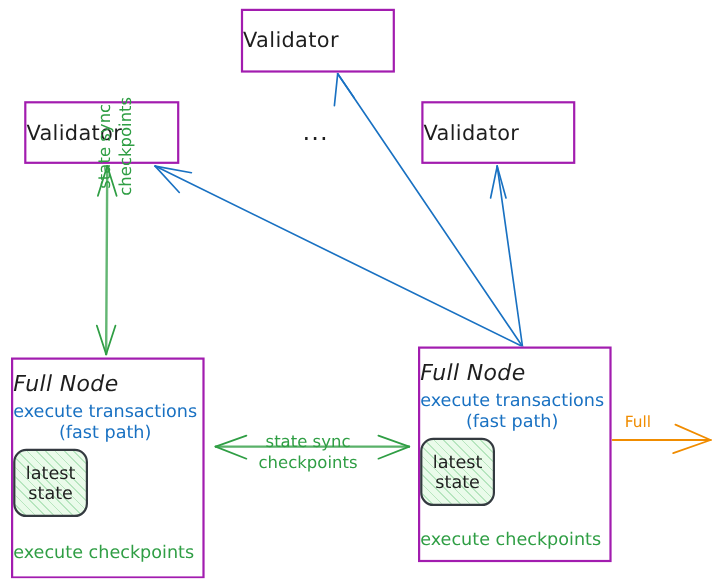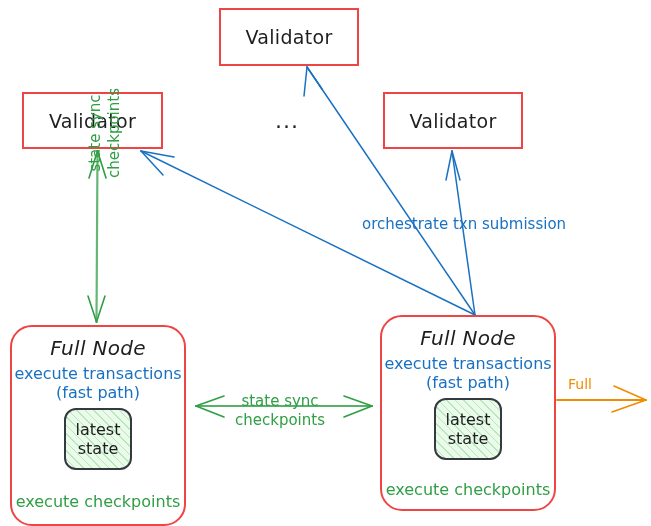--- a/index.html
+++ b/index.html
@@ -23,25 +23,25 @@
     top: 0;
     width: 651px;
     height: 526px;
     pointer-events: none;
   }
 
   
   .node {
     position: absolute;
     box-sizing: border-box;
-    border: 2px solid #ef4444;
+    border: 2px solid #a21caf;
     background: #ffffff;
     display: flex;
     flex-direction: column;
-    align-items: center;
+    align-items: flex-start;
     z-index: 2;
   }
   .validator {
     justify-content: center;
   }
   .node-title {
     font-family: "DejaVu Sans", sans-serif;
     font-size: 19px;
     color: #1e1e1e;
     letter-spacing: 0.3px;
@@ -53,21 +53,21 @@
 
   
   #validator-top   { left: 219px; top: 8px;  width: 140px; height: 58px; }
   #validator-left  { left: 22px;  top: 92px; width: 141px; height: 57px; }
   #validator-right { left: 383px; top: 92px; width: 140px; height: 57px; }
 
   
   #fullnode-left  { left: 10px;  top: 325px; width: 176px; height: 201px; }
   #fullnode-right { left: 380px; top: 315px; width: 176px; height: 196px; }
 
-  .fullnode { padding-top: 9px; border-radius: 22px; }
+  .fullnode { padding-top: 9px; }
   .fullnode .node-title {
     font-size: 20px;
     font-style: italic;
     margin-bottom: 4px;
   }
   .fn-blue {
     color: #1971c2;
     font-size: 16px;
     line-height: 19px;
     text-align: center;
@@ -234,21 +234,20 @@
     </div>
     <div class="state-box">
       <span>latest</span>
       <span>state</span>
     </div>
     <div class="fn-green">execute checkpoints</div>
   </div>
 
   <div class="label" id="ellipsis">...</div>
 
-  <div class="label" id="label-orchestrate">orchestrate txn submission</div>
 
   <div class="label" id="label-rpcs">Full</div>
 
   <div class="label" id="label-statesync-mid">state sync
 checkpoints</div>
 
   <div class="label" id="label-statesync-vert">
     <span class="l1">state sync</span>
     <span class="l2">checkpoints</span>
   </div>

